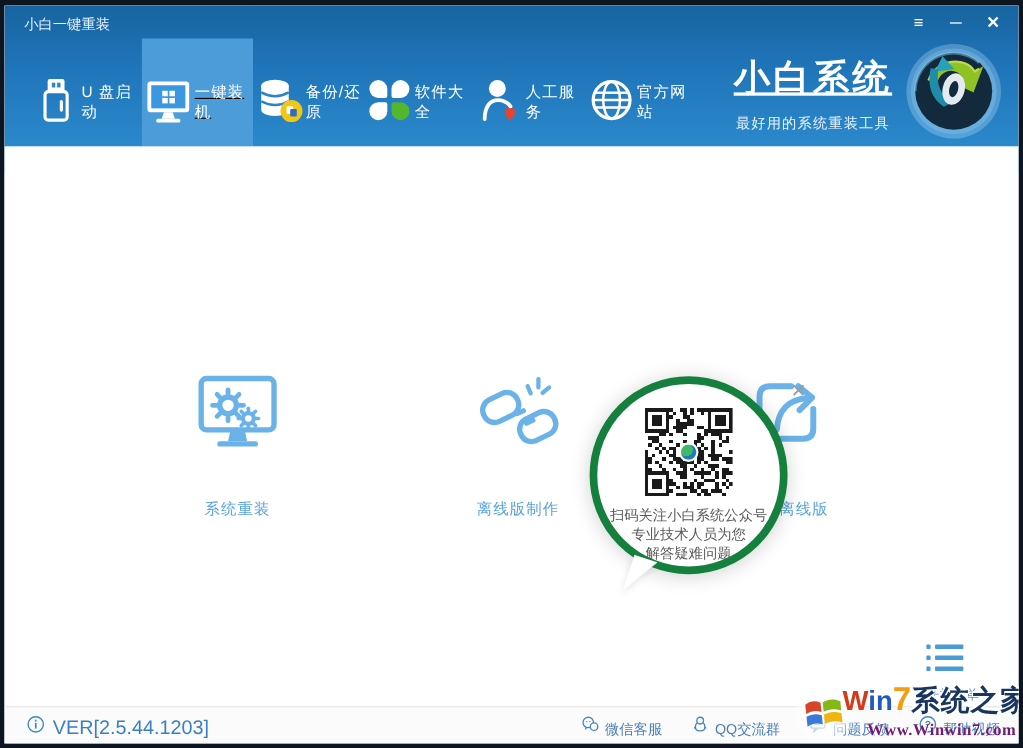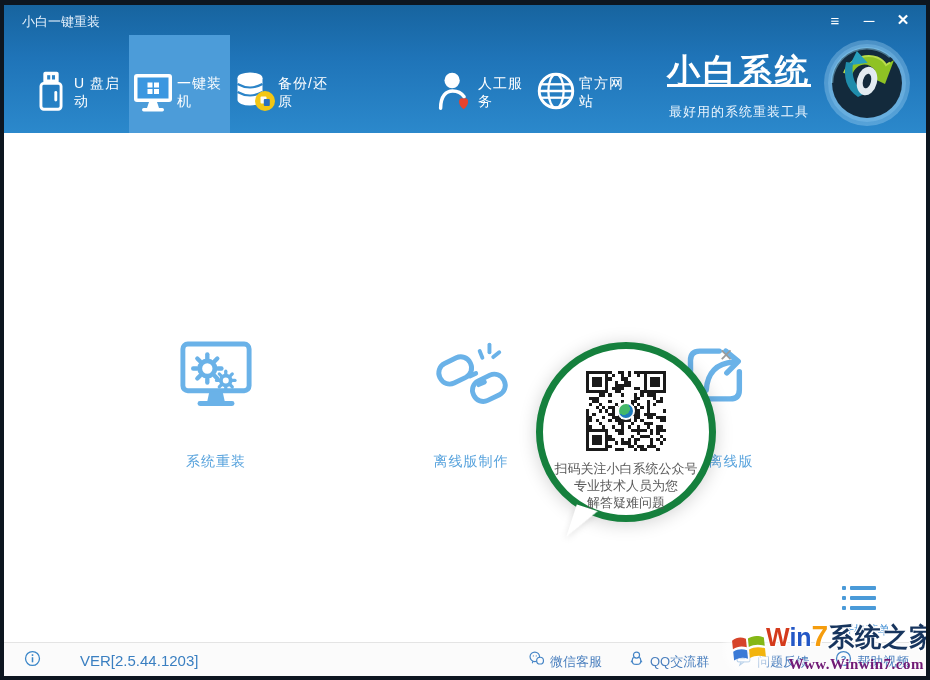--- a/index.html
+++ b/index.html
@@ -21,21 +21,21 @@
     width:26px; height:22px; display:flex; align-items:center; justify-content:center;
     color:#fff; font-size:15px; font-weight:bold; cursor:pointer;
   }
   
   .nav{ position:relative; height:98px; }
   .nav-item{
     position:absolute; top:0; height:98px; width:101px;
     display:flex; align-items:center; padding-top:13px;
     cursor:pointer;
   }
-  .nav-item.active{ background:#4c9cd9; }
+  .nav-item.active{ background:#4c9cd9;text-decoration:underline; }
   .nav-item .ico{ height:50px; display:flex; align-items:center; justify-content:center; }
   .nav-item .lbl{ margin-top:4px; font-size:14px; color:#fff; letter-spacing:1px; }
   .brand{ position:absolute; left:660px; top:14px; width:150px; text-align:center; }
   .brand .bname{ font-size:33px; color:#fff; font-weight:bold; letter-spacing:3px;text-decoration:underline; }
   .brand .bslogan{ margin-top:9px; font-size:13px; color:#eaf4fd; letter-spacing:1px; }
   .logo-badge{ position:absolute; right:14px; top:4px; width:90px; height:90px; }
   
   .content{ position:absolute; left:0; top:128px; width:922px; height:509px; background:#fff; }
   .action{ position:absolute; width:170px; text-align:center; top:204px; cursor:pointer; }
   .action .lbl{ display:block; margin-top:36px; font-size:14px; color:#58a3dd; letter-spacing:1px; }
@@ -64,21 +64,21 @@
   .bubble-close{
     position:absolute; left:712px; top:341px; z-index:21; width:20px; height:20px;
     color:#9a9a9a; font-size:17px; line-height:20px; text-align:center; cursor:pointer;
   }
   
   .footer{
     position:absolute; left:0; bottom:0; width:922px; height:34px;
     background:#fbfbfb; border-top:1px solid #e4e4e4;
   }
   .ver{ position:absolute; left:20px; top:7px; display:flex; align-items:center; gap:7px; }
-  .ver .vtxt{ font-size:15px; color:#3a7fc1;margin-left:32px; }
+  .ver .vtxt{ font-size:18px; color:#3a7fc1; }
   .flinks{ position:absolute; left:524px; top:7px; display:flex; gap:26px; }
   .flink{ display:flex; align-items:flex-end; gap:5px; cursor:pointer; }
   .flink .lbl{ font-size:13px; color:#4a7fbe; }
   
   .watermark{ position:absolute; right:0; bottom:1px; width:212px; height:56px; z-index:30; pointer-events:none; }
   .wm-circle{
     position:absolute; left:6px; top:4px; width:58px; height:52px; border-radius:50%;
     background:radial-gradient(circle, rgba(255,255,255,.95) 0%, rgba(255,255,255,.55) 55%, rgba(255,255,255,0) 75%);
     display:flex; align-items:center; justify-content:center;
   }
@@ -148,20 +148,31 @@
             <path d="M7.5 17 Q20 24 32.5 17" stroke="#2b84c8" stroke-width="2.2" fill="none"></path>
             <path d="M7.5 25 Q20 32 32.5 25" stroke="#2b84c8" stroke-width="2.2" fill="none"></path>
             <circle cx="35" cy="34" r="10" fill="#f3c614"></circle>
             <rect x="30.5" y="29.5" width="6" height="7" rx="1" fill="#fff" opacity=".95"></rect>
             <rect x="33.8" y="32" width="6" height="7" rx="1" fill="#2b6fc0"></rect>
           </svg>
         </span>
         <span class="lbl">备份/还原</span>
       </div>
 
+      <div class="nav-item" style="left:327px">
+        <span class="ico">
+          <svg width="46" height="46" viewBox="0 0 48 48">
+            <path d="M22 20 V13.5 A8.5 8.5 0 1 0 13.5 22 H20 Q22 22 22 20 Z" fill="#fff"></path>
+            <path d="M26 20 V13.5 A8.5 8.5 0 1 1 34.5 22 H28 Q26 22 26 20 Z" fill="#fff"></path>
+            <path d="M20 26 H13.5 A8.5 8.5 0 1 0 22 34.5 V28 Q22 26 20 26 Z" fill="#fff"></path>
+            <path d="M28 26 H34.5 A8.5 8.5 0 1 1 26 34.5 V28 Q26 26 28 26 Z" fill="#52b62e"></path>
+          </svg>
+        </span>
+        <span class="lbl">软件大全</span>
+      </div>
 
       <div class="nav-item" style="left:428px">
         <span class="ico">
           <svg width="46" height="46" viewBox="0 0 48 48">
             <circle cx="21" cy="13" r="8" fill="#fff"></circle>
             <path d="M9 42 C9 29 15 24 21.5 24 C27 24 31 26.5 33.5 30" stroke="#fff" stroke-width="3.6" fill="none" stroke-linecap="round"></path>
             <path d="M33 43 C25.5 37.5 28 29.5 33 32 C38 29.5 40.5 37.5 33 43 Z" fill="#e8432e"></path>
           </svg>
         </span>
         <span class="lbl">人工服务</span>

